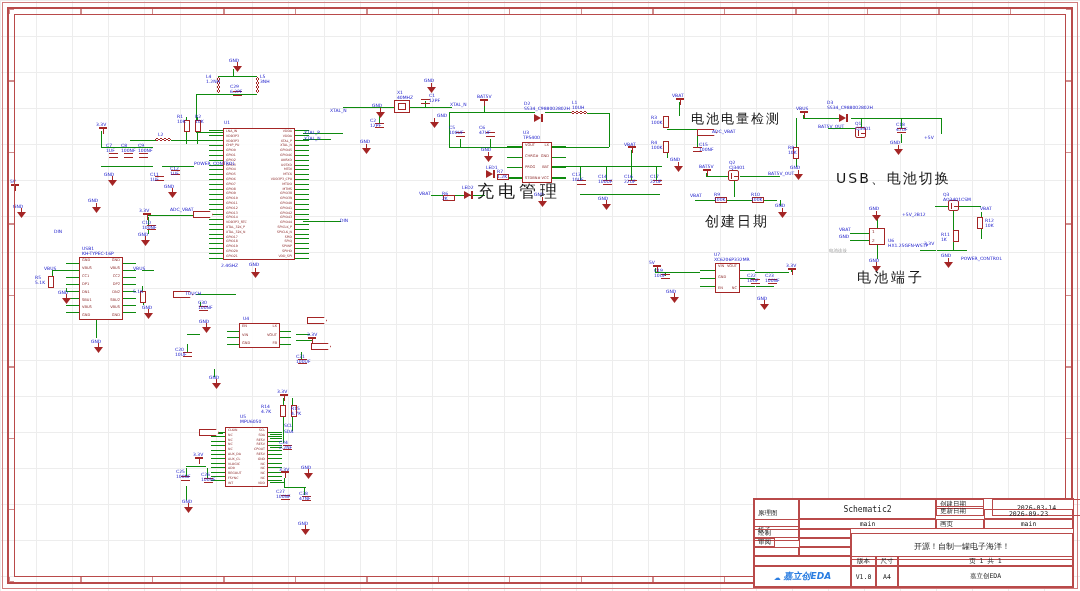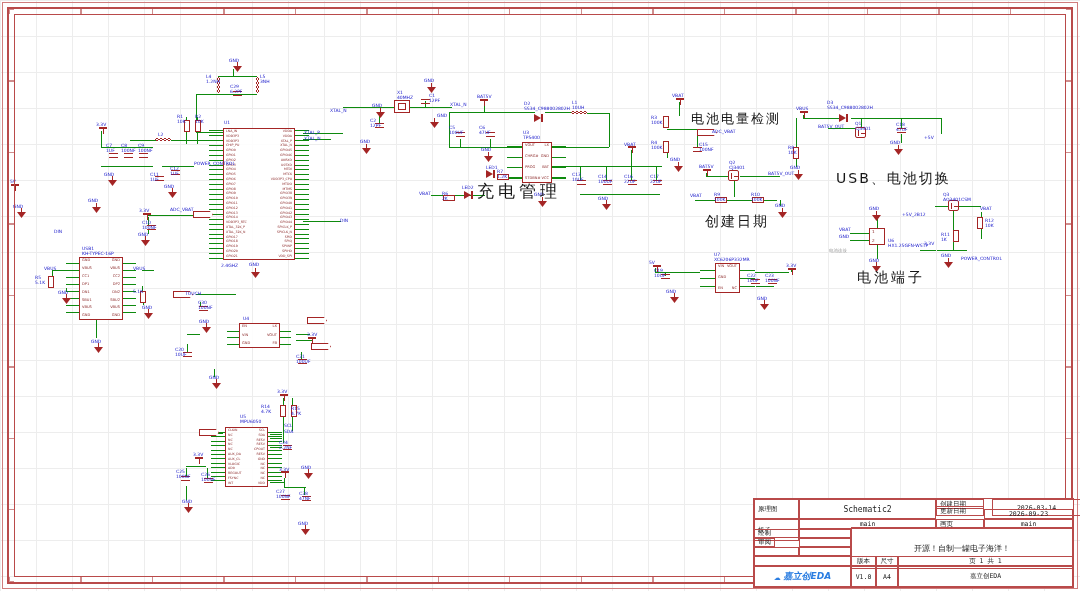--- a/index.html
+++ b/index.html
@@ -618,37 +618,37 @@
       </div>
   </div>
 
   <div class="sectitle" style="left:477px;top:180px;font-size:17px;letter-spacing:4px">充电管理</div>
   <div class="sectitle" style="left:691px;top:110px;font-size:13px;letter-spacing:2px">电池电量检测</div>
   <div class="sectitle" style="left:836px;top:170px;font-size:14px;letter-spacing:2px">USB、电池切换</div>
   <div class="sectitle" style="left:705px;top:213px;font-size:14px;letter-spacing:2px">创建日期</div>
   <div class="sectitle" style="left:857px;top:269px;font-size:14px;letter-spacing:3px">电池端子</div>
 
   <div id="tb">
-    <div class="tb-cell lt" style="left:0;top:0;width:45px;height:20px">原理图</div>
+    <div class="tb-cell lt" style="left:0;top:0;width:45px;height:28px">原理图</div>
     <div class="tb-cell big" style="left:45px;top:0;width:137px;height:20px">Schematic2</div>
     <div class="tb-cell lt" style="left:182px;top:0;width:48px;height:10px">创建日期</div>
     <div class="tb-cell" style="left:238px;top:0;width:89px;height:17px">2026-03-14</div>
     <div class="tb-cell lt" style="left:182px;top:7px;width:48px;height:10px">更新日期</div>
     <div class="tb-cell" style="left:230px;top:10px;width:89px;height:10px">2026-09-23</div>
     <div class="tb-cell lt" style="left:0;top:20px;width:45px;height:22px">板子</div>
     <div class="tb-cell" style="left:45px;top:20px;width:137px;height:10px">main</div>
     <div class="tb-cell lt" style="left:182px;top:20px;width:48px;height:10px">画页</div>
     <div class="tb-cell" style="left:230px;top:20px;width:89px;height:10px">main</div>
     <div class="tb-cell lt" style="left:0;top:30px;width:45px;height:9px">绘制</div>
     <div class="tb-cell" style="left:45px;top:30px;width:52px;height:9px"></div>
     <div class="tb-cell lt" style="left:0;top:39px;width:21px;height:9px">审阅</div>
     <div class="tb-cell" style="left:45px;top:39px;width:52px;height:9px"></div>
     <div class="tb-cell" style="left:0;top:48px;width:45px;height:9px"></div>
     <div class="tb-cell" style="left:45px;top:48px;width:52px;height:9px"></div>
-    <div class="tb-cell big" style="left:97px;top:28px;width:222px;height:42px">开源！自制一罐电子海洋！</div>
+    <div class="tb-cell big" style="left:97px;top:34px;width:222px;height:27px">开源！自制一罐电子海洋！</div>
     <div class="tb-cell" style="left:0;top:57px;width:97px;height:10px"></div>
     <div class="tb-cell" style="left:97px;top:57px;width:25px;height:10px">版本</div>
     <div class="tb-cell" style="left:122px;top:57px;width:22px;height:10px">尺寸</div>
     <div class="tb-cell" style="left:144px;top:57px;width:175px;height:10px">页   1   共   1</div>
     <div class="tb-cell" id="logo" style="left:0;top:67px;width:97px;height:21px">
       <span class="logo-cloud">☁</span>
       <span class="logo-text">嘉立创EDA</span>
     </div>
     <div class="tb-cell" style="left:97px;top:67px;width:25px;height:21px">V1.0</div>
     <div class="tb-cell" style="left:122px;top:67px;width:22px;height:21px">A4</div>

